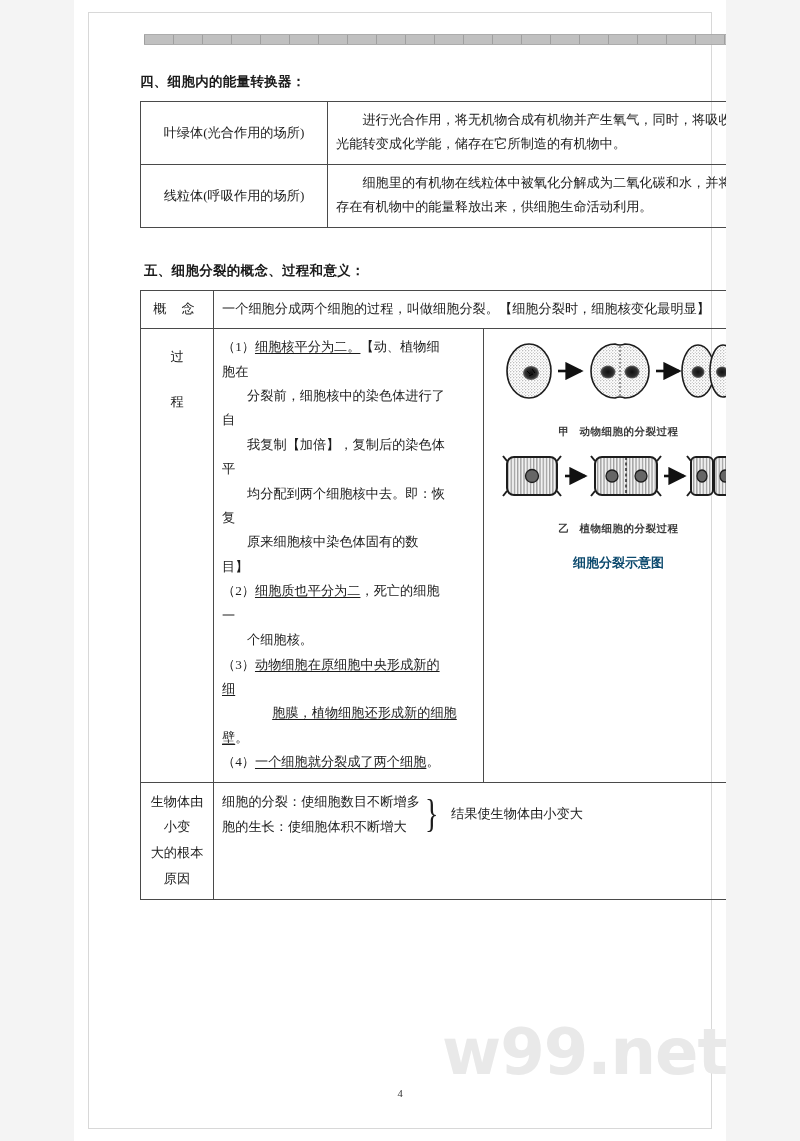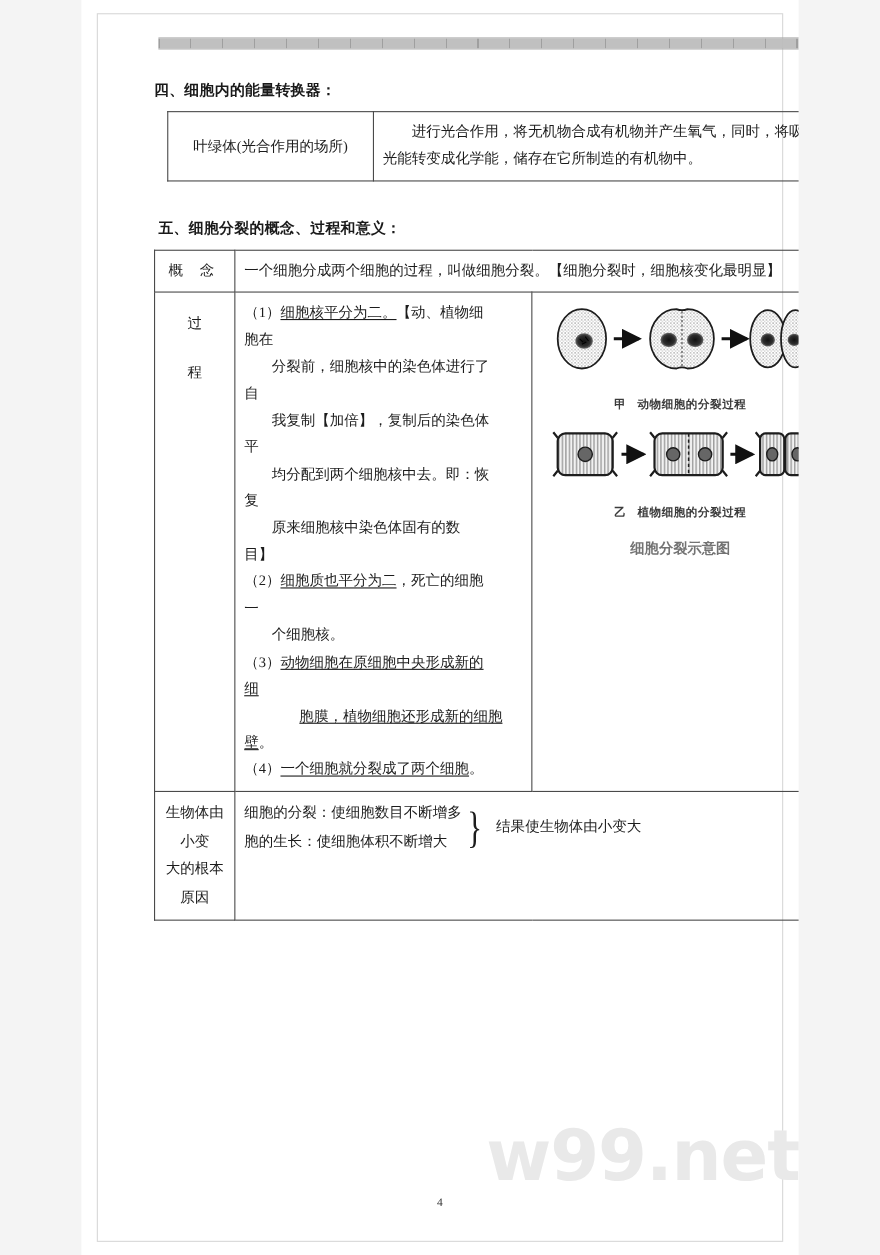--- a/index.html
+++ b/index.html
@@ -67,21 +67,21 @@
     table-layout: fixed;
     font-size: 13.2px;
     color: #1c1c1c;
     line-height: 1.85;
   }
   table.doc td {
     border: 1px solid #4a4a4a;
     vertical-align: top;
     padding: 6px 8px 7px 8px;
   }
-  .tbl-energy { width: 614px; margin-left: 16px; border-radius: 32px; }
+  .tbl-energy { width: 614px; margin-left: 4px; border-radius: 32px; }
   .tbl-energy .label-cell {
     width: 182px;
     text-align: center;
     vertical-align: middle;
     padding: 6px 2px;
   }
   .tbl-energy .body-cell { text-indent: 2em; }
 
   .tbl-division { width: 614px; margin-left: 4px; }
   .vlabel {
@@ -110,21 +110,21 @@
   .indent1 { text-indent: 1.9em; }
   .u { text-decoration: underline; text-underline-offset: 2px; }
   .u-full { display: inline-block; text-decoration: underline; text-underline-offset: 2px; }
 
   
   .diagram-wrap { text-align: center; }
   .dia-caption {
     font-family: "DejaVu Sans", "Liberation Sans", sans-serif;
     font-weight: bold;
     font-size: 13px;
-    color: #737373;
+    color: #0c4a6e;
     margin-top: 12px;
   }
   .dia-rowlabel {
     font-family: "DejaVu Sans", "Liberation Sans", sans-serif;
     font-weight: bold;
     font-size: 10.5px;
     color: #3b3b3b;
     margin: 2px 0 6px 0;
     letter-spacing: .5px;
   }
@@ -178,20 +178,24 @@
 
     <div class="header-rule"></div>
 
     <div class="heading heading-4">四、细胞内的能量转换器：</div>
 
     <table class="doc tbl-energy">
       <tbody>
         <tr>
           <td class="label-cell">叶绿体(光合作用的场所)</td>
           <td class="body-cell">进行光合作用，将无机物合成有机物并产生氧气，同时，将吸收的光能转变成化学能，储存在它所制造的有机物中。</td>
+        </tr>
+        <tr>
+          <td class="label-cell">线粒体(呼吸作用的场所)</td>
+          <td class="body-cell">细胞里的有机物在线粒体中被氧化分解成为二氧化碳和水，并将储存在有机物中的能量释放出来，供细胞生命活动利用。</td>
         </tr>
       </tbody>
     </table>
 
     <div class="heading heading-5">五、细胞分裂的概念、过程和意义：</div>
 
     <table class="doc tbl-division">
       <tbody>
 
         <tr>

